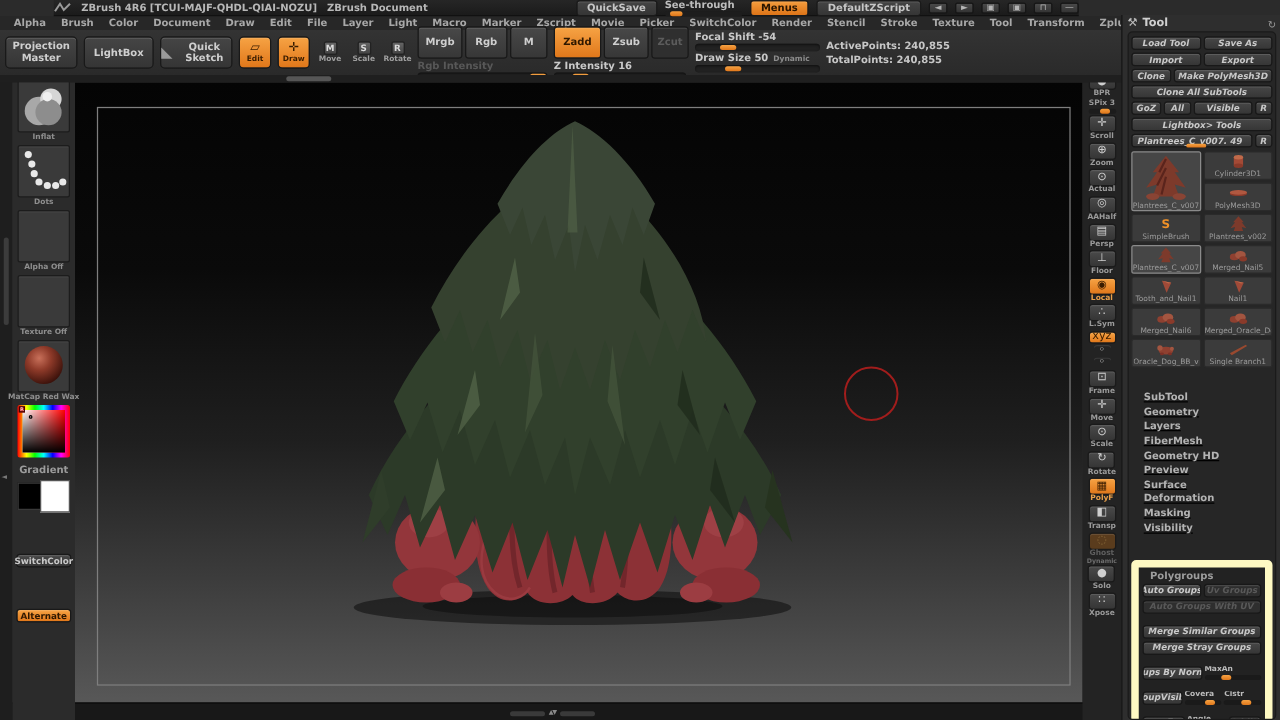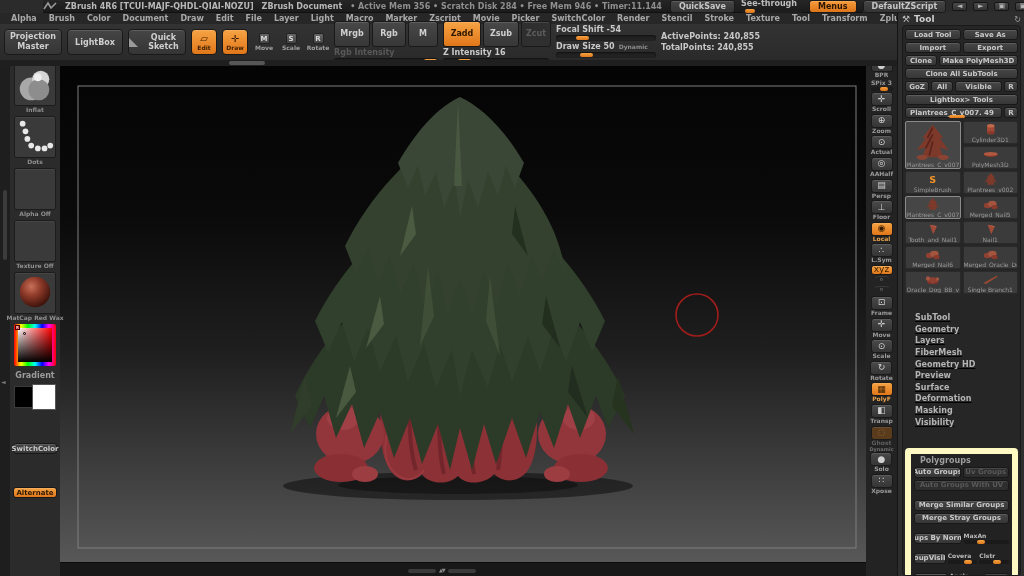--- a/index.html
+++ b/index.html
@@ -133,21 +133,21 @@
     border-left:1px solid #141414; z-index:25; display:flex; flex-direction:column; padding:1px 3px 0 4px; }
   .rp-header { display:flex; align-items:center; gap:4px; height:12px; flex:none; }
   .rp-header .wrench { color:#bdbdbd; font-size:9px; }
   .rp-title { font-size:9px; font-weight:bold; color:#d0d0d0; flex:1; }
   .rp-cycle { color:#9a9a9a; font-size:8px; }
   .rp-body { background:#262626; border:1px solid #1a1a1a; border-radius:4px; flex:1;
     padding:3px 2px; display:flex; flex-direction:column; gap:2px; overflow:hidden; }
   .rp-row { display:flex; gap:2px; }
   .rp-btn { flex:1; height:11px; border-radius:3px; background:linear-gradient(#474747,#363636);
     border:1px solid #181818; box-shadow:inset 0 1px 0 rgba(255,255,255,.12); color:#c9c9c9;
-    font-size:7px; font-weight:bold; display:flex; align-items:center; justify-content:center; white-space:nowrap; overflow:hidden; }
+    font-size:7px; font-weight:bold; display:flex; align-items:center; justify-content:center; white-space:nowrap; overflow:hidden;font-style:italic; }
   .rp-btn.sm { flex:0 0 14px; }
   .rp-btn.dim { color:#595959; background:#2e2e2e; }
   .curtool { position:relative; }
   .curtool .cname { flex:3; justify-content:flex-start; padding-left:4px; }
   .curtool .mini { position:absolute; left:44px; bottom:0px; width:16px; height:3px;
     background:linear-gradient(#f6a344,#e0771a); border-radius:2px; }
 
   .inventory { display:grid; grid-template-columns:1fr 1fr; grid-auto-rows:23px; gap:2px; margin-top:1px; }
   .inv-cell { background:#3b3b3b; border:1px solid #2a2a2a; border-radius:2px; display:flex;
     flex-direction:column; align-items:center; justify-content:flex-end; overflow:hidden; position:relative; }
@@ -175,21 +175,20 @@
 <body>
 
 <div class="app">
 
   <div class="titlebar">
     <svg class="logo" viewBox="0 0 14 10">
       <path d="M1,8 L5,2 L8,7 L13,2" stroke="#9a9a9a" stroke-width="1.6" fill="none"></path>
     </svg>
     <span class="tb-text">ZBrush 4R6 [TCUI-MAJF-QHDL-QIAI-NOZU]</span>
     <span class="tb-text">ZBrush Document</span>
-    <span class="tb-stats">• Active Mem 356 • Scratch Disk 284 • Free Mem 946 • Timer:11.144</span>
     <div class="tb-right">
       <div class="tb-btn">QuickSave</div>
       <div class="seethrough">
         <span class="lbl">See-through</span>
         <div class="mini-track">
             <div class="mini-thumb" style="left:4px"></div>
           </div>
       </div>
       <div class="tb-btn orange">Menus</div>
       <div class="tb-btn">DefaultZScript</div>

